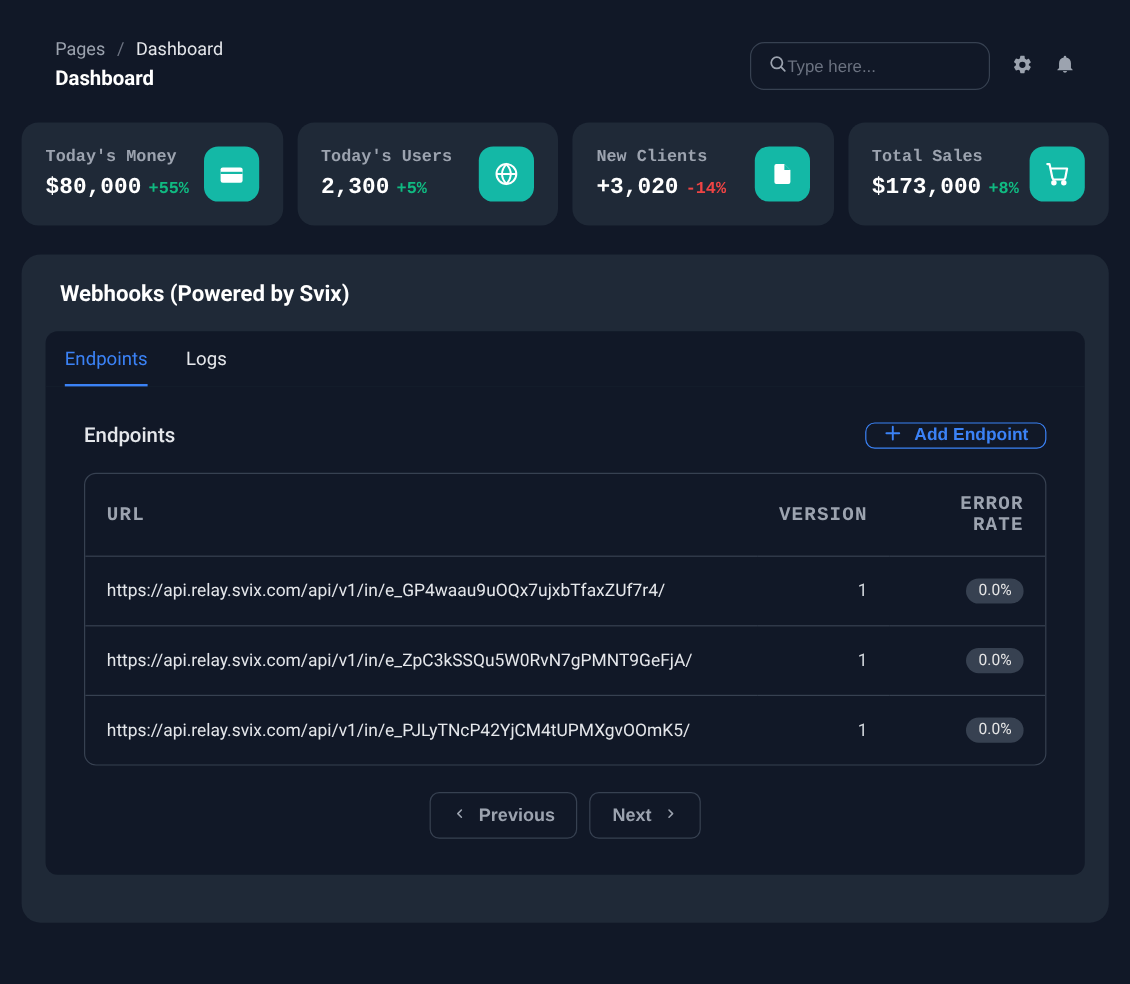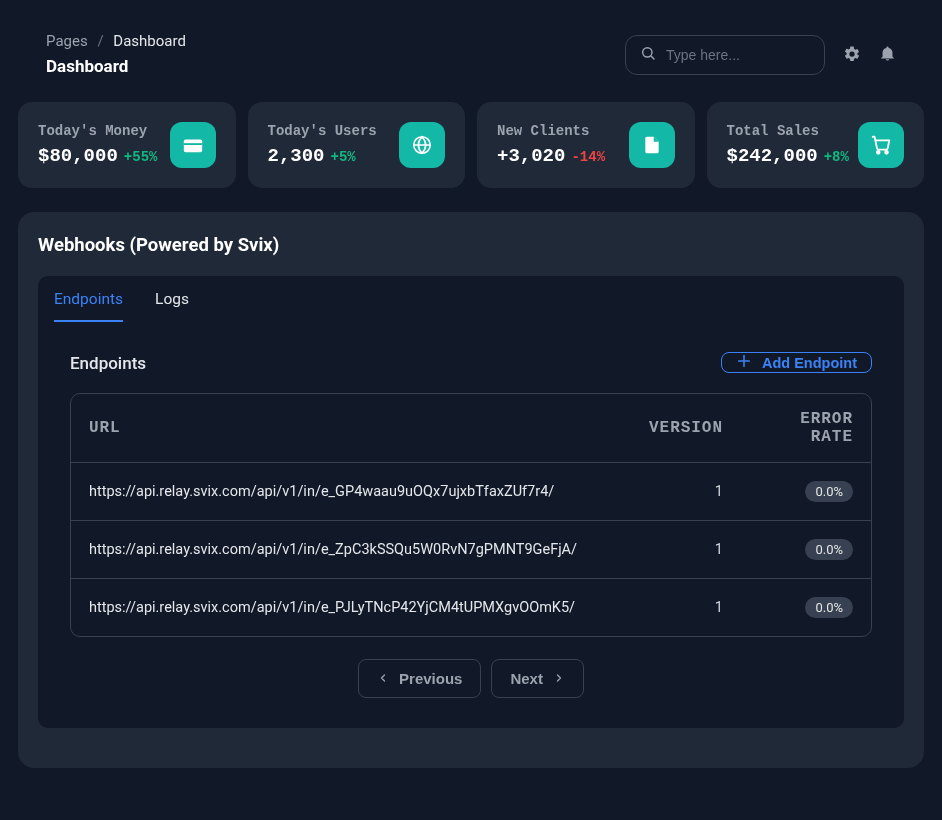--- a/index.html
+++ b/index.html
@@ -39,21 +39,20 @@
       margin-top: 3px;
     }
     .search-box {
       display: flex;
       align-items: center;
       width: 200px;
       height: 40px;
       border: 1px solid #374151;
       border-radius: 12px;
       padding: 0 14px;
-      gap: 10px;
     }
     .search-box svg { flex-shrink: 0; }
     .search-input {
       background: transparent;
       border: none;
       outline: none;
       color: #e5e7eb;
       font-size: 14px;
       width: 100%;
     }
@@ -118,21 +117,21 @@
     .panel {
       margin: 24px 18px 0 18px;
       background: #1f2937;
       border-radius: 16px;
       padding: 22px 0 40px 0;
     }
     .panel-title {
       font-size: 18.5px;
       font-weight: 700;
       color: #ffffff;
-      padding: 0 20px 20px 20px;
+      padding: 0 20px 20px 32px;
     }
     .tabs {
       display: flex;
       gap: 32px;
       background: #111827;
       border-radius: 10px 10px 0 0;
       margin: 0 20px;
       padding: 14px 16px 0 16px;
     }
     .tab {
@@ -326,21 +325,21 @@
           <path d="M14 2H6a2 2 0 0 0-2 2v16a2 2 0 0 0 2 2h12a2 2 0 0 0 2-2V8l-6-6z"></path>
           <path d="M14 2v6h6" fill="#14b8a6"></path>
         </svg>
     </div>
   </div>
 
   <div class="stat-card">
     <div>
       <div class="stat-label">Total Sales</div>
       <div class="stat-value-row">
-        <span class="stat-value">$242,000</span>
+        <span class="stat-value">$173,000</span>
         <span class="stat-delta delta-up">+8%</span>
       </div>
     </div>
     <div class="stat-icon">
       <svg width="22" height="22" viewBox="0 0 24 24" fill="none" stroke="#ffffff" stroke-width="2" stroke-linecap="round" stroke-linejoin="round">
           <circle cx="9" cy="20" r="1.5" fill="#ffffff"></circle>
           <circle cx="18" cy="20" r="1.5" fill="#ffffff"></circle>
           <path d="M3 3h2l2.6 12.4a2 2 0 0 0 2 1.6h7.8a2 2 0 0 0 2-1.6L21 7H6"></path>
         </svg>
     </div>

